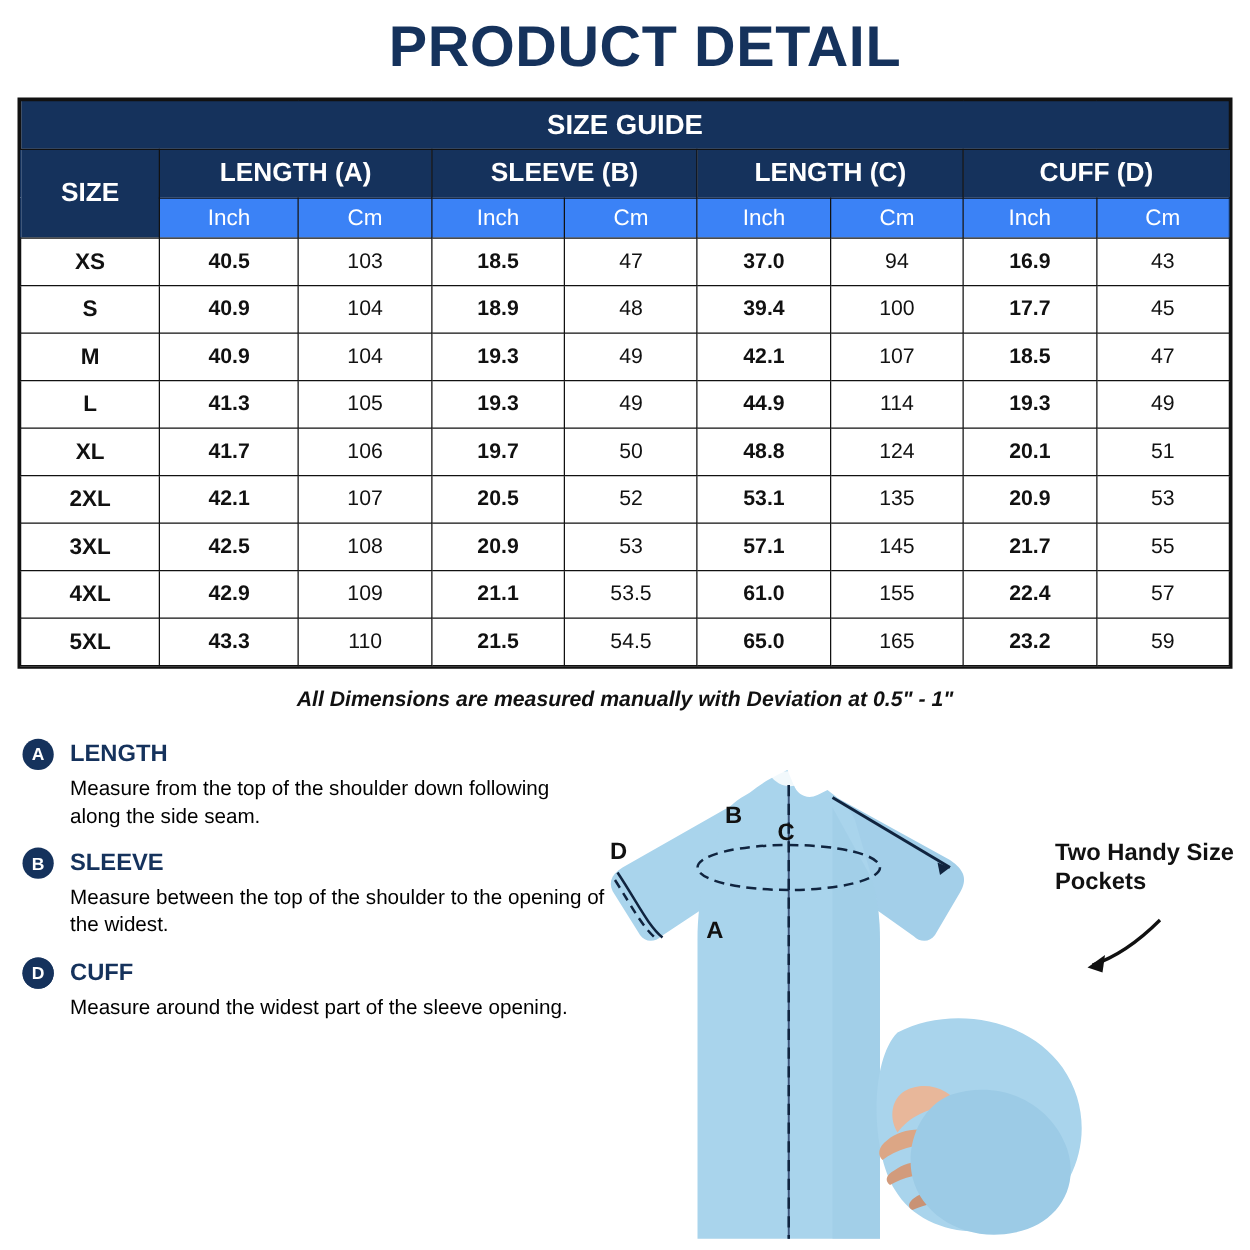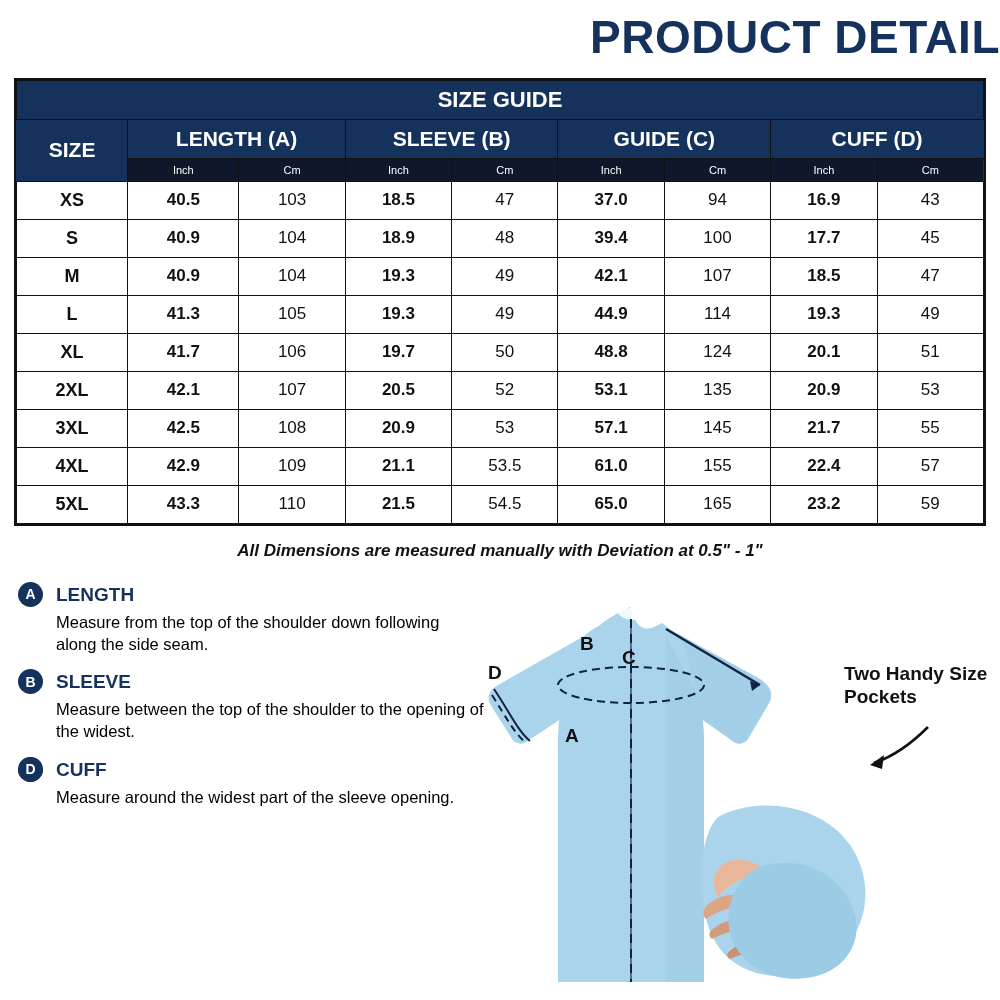--- a/index.html
+++ b/index.html
@@ -11,21 +11,21 @@
     height: 1000px;
     background: #ffffff;
     font-family: "Liberation Sans", sans-serif;
     color: #111111;
     overflow: hidden;
     position: relative;
   }
 
   
   .page-title {
-    text-align: right;
+    text-align: center;
     font-size: 46px;
     font-weight: bold;
     color: #15325c;
     letter-spacing: 0.5px;
     margin: 12px 0 10px 0;
     line-height: 1.1;
     padding-left: 32px;
   }
 
   
@@ -55,23 +55,23 @@
   .hdr-group td {
     background: #15325c;
     color: #fff;
     font-size: 21px;
     font-weight: bold;
     padding: 7px 0;
     border-color: #ffffff;
     border-top-color: #15325c;
   }
   .hdr-unit td {
-    background: #0f172a;
+    background: #3b82f6;
     color: #fff;
-    font-size: 11px;
+    font-size: 18px;
     font-weight: normal;
     padding: 5px 0;
     border-color: #ffffff;
   }
   .hdr-unit td.size-cell, .hdr-group td.size-cell {
     border-left-color: #15325c;
   }
   .hdr-group td.last, .hdr-unit td.last {
     border-right-color: #15325c;
   }
@@ -181,21 +181,21 @@
         <col style="width:11%">
     </colgroup>
     <thead>
       <tr class="hdr-band">
         <td colspan="9">SIZE GUIDE</td>
       </tr>
       <tr class="hdr-group">
         <td class="size-cell" rowspan="2">SIZE</td>
         <td colspan="2">LENGTH (A)</td>
         <td colspan="2">SLEEVE (B)</td>
-        <td colspan="2">GUIDE (C)</td>
+        <td colspan="2">LENGTH (C)</td>
         <td colspan="2" class="last">CUFF (D)</td>
       </tr>
       <tr class="hdr-unit">
         <td>Inch</td>
         <td>Cm</td>
         <td>Inch</td>
         <td>Cm</td>
         <td>Inch</td>
         <td>Cm</td>
         <td>Inch</td>

